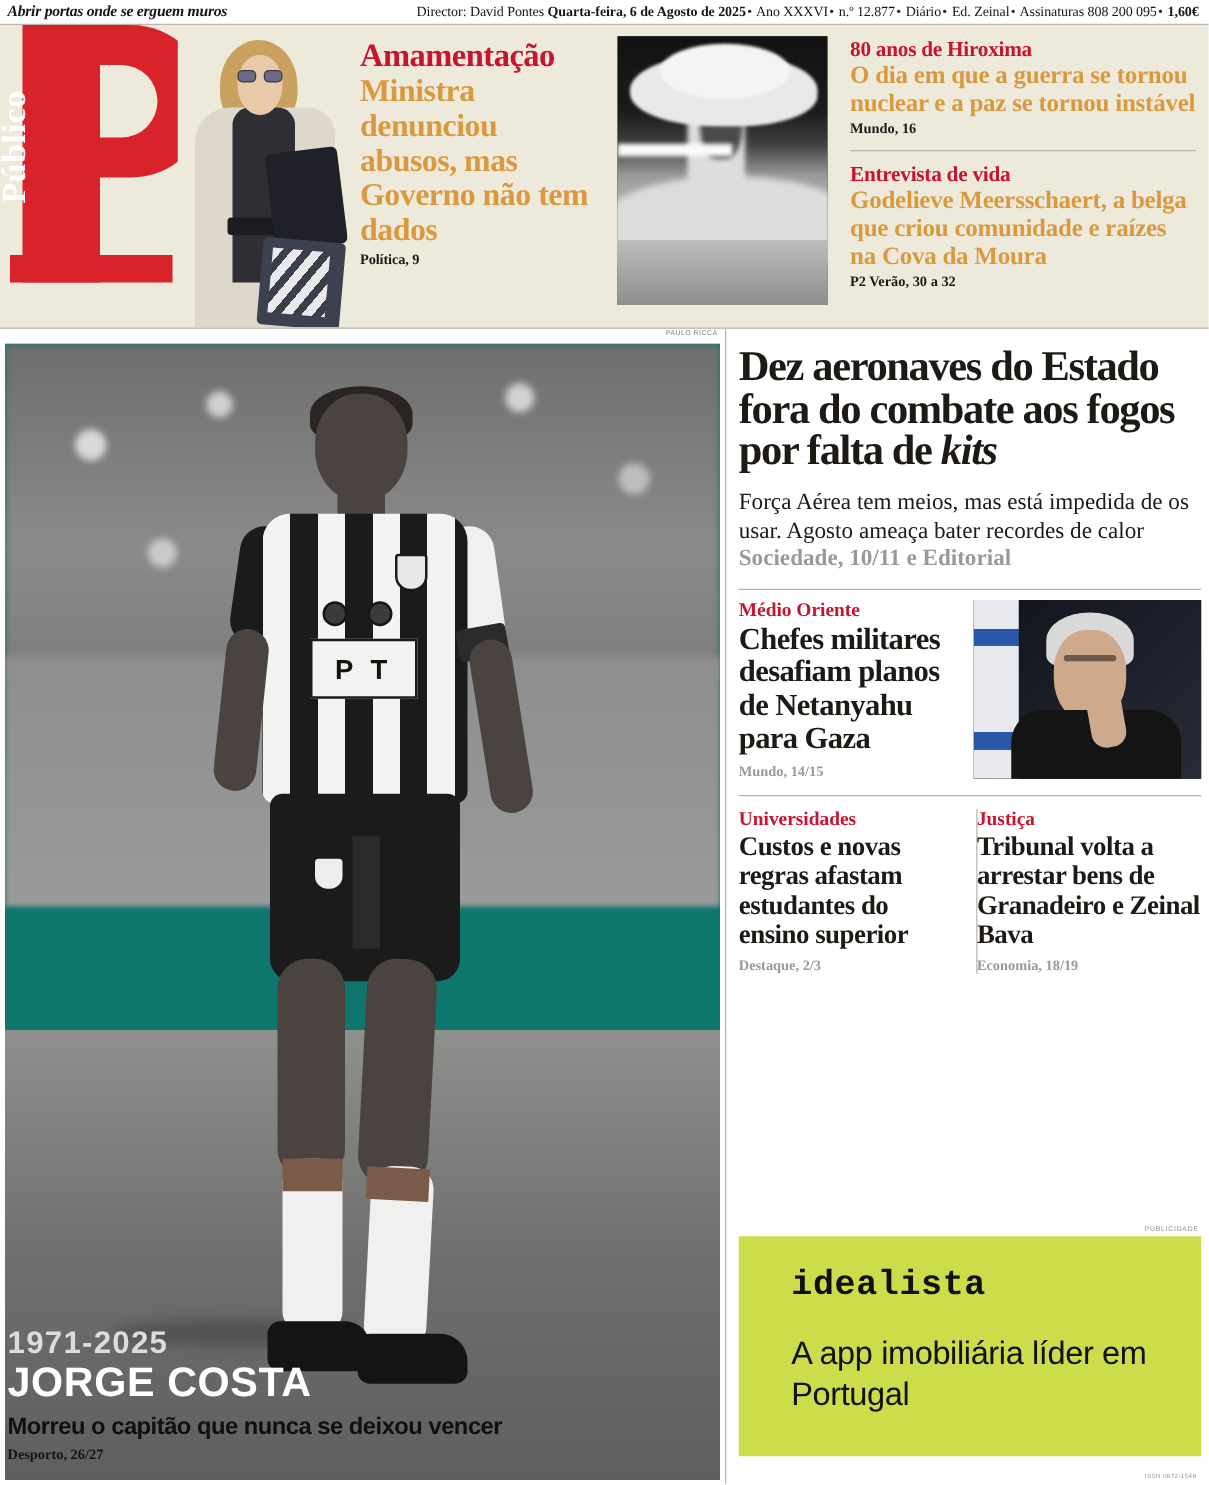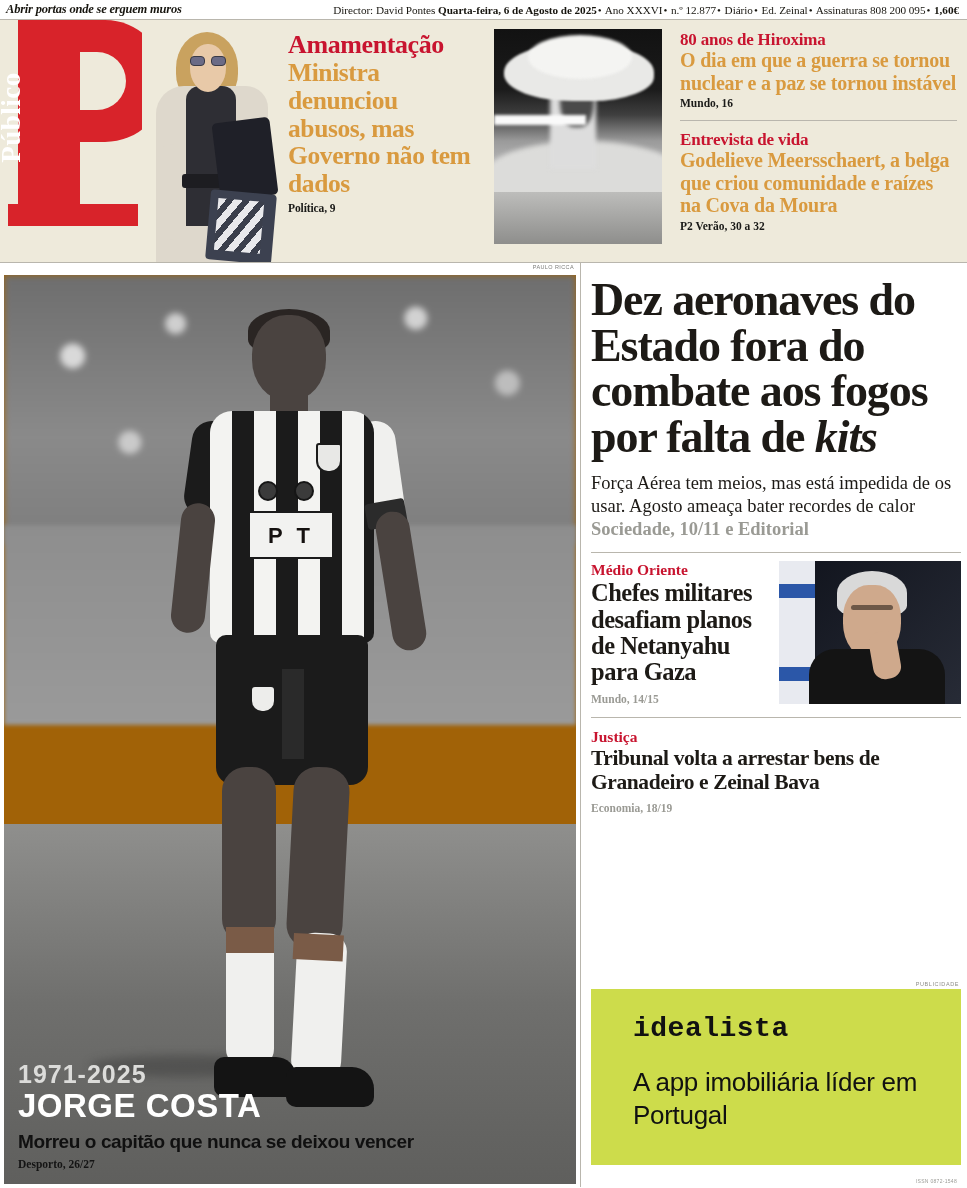--- a/index.html
+++ b/index.html
@@ -277,21 +277,21 @@
     right:6px; top:1px;
     font-family:"Liberation Sans", sans-serif;
     font-size:5.5px;
     letter-spacing:0.4px;
     color:#7b7b78;
   }
   .photo-frame{
     position:relative;
     width:100%; height:909px;
     overflow:hidden;
-    background:#a16207;
+    background:#0f766e;
   }
   
   .pf-crowd{
     position:absolute; left:0; top:0; width:100%; height:270px;
     background:
       radial-gradient(circle at 12% 30%, #d9d9d9 0 12px, transparent 13px),
       radial-gradient(circle at 30% 18%, #cfcfcf 0 10px, transparent 11px),
       radial-gradient(circle at 52% 36%, #c4c4c4 0 13px, transparent 14px),
       radial-gradient(circle at 72% 16%, #d2d2d2 0 11px, transparent 12px),
       radial-gradient(circle at 88% 40%, #bdbdbd 0 12px, transparent 13px),
@@ -435,21 +435,21 @@
     background:#141414; border-radius:10px 22px 10px 10px;
   }
   .pf-shadow{
     position:absolute; left:86px; top:780px; width:190px; height:22px;
     background:rgba(40,40,40,0.35); border-radius:50%; filter:blur(5px);
   }
 
   
   .photo-caption{
     position:absolute;
-    left:14px; bottom:14px;
+    left:2px; bottom:14px;
     right:120px;
     color:#fff;
     z-index:6;
   }
   .pc-years{
     font-family:"Liberation Sans", sans-serif;
     font-weight:bold;
     font-size:25px;
     letter-spacing:1px;
     color:#dcdcda;
@@ -485,21 +485,21 @@
   .right-col{
     flex:1;
     border-left:1px solid #b9b6ad;
     padding:14px 6px 0 10px;
     display:flex; flex-direction:column;
     position:relative;
   }
   .lead-head{
     font-family:"Liberation Serif", serif;
     font-weight:bold;
-    font-size:46px;
+    font-size:34px;
     line-height:0.99;
     letter-spacing:-1.1px;
     color:#1d1a16;
   }
   .lead-head i{ font-style:italic; }
   .lead-sub{
     font-size:18.5px;
     line-height:1.23;
     margin-top:13px;
     color:#1d1a16;
@@ -567,21 +567,21 @@
   .twocol{
     display:flex;
     margin-top:2px;
   }
   .twocol .col{
     flex:1;
     padding-right:10px;
   }
   .twocol .col + .col{
     border-left:1px solid #b9b6ad;
-    padding-left:0; padding-right:0;text-align:center;
+    padding-left:0; padding-right:0;
   }
   .small-headline{
     font-weight:bold;
     font-size:21.5px;
     line-height:1.08;
     letter-spacing:-0.4px;
     color:#1d1a16;
   }
 
   
@@ -778,20 +778,25 @@
         <div class="nb-brow"></div>
         <div class="nb-body"></div>
         <div class="nb-hand"></div>
       </div>
     </div>
 
     <hr class="rule2">
 
     <div class="twocol">
       <div class="col">
+        <div class="sec-red">Universidades</div>
+        <div class="small-headline">Custos e novas regras afastam estudantes do ensino superior</div>
+        <div class="src">Destaque, 2/3</div>
+      </div>
+      <div class="col">
         <div class="sec-red">Justiça</div>
         <div class="small-headline">Tribunal volta a arrestar bens de Granadeiro e Zeinal Bava</div>
         <div class="src">Economia, 18/19</div>
       </div>
     </div>
 
     <div class="ad-wrap">
       <div class="ad-label">PUBLICIDADE</div>
       <div class="ad-box">
         <div class="ad-logo">idealista</div>

